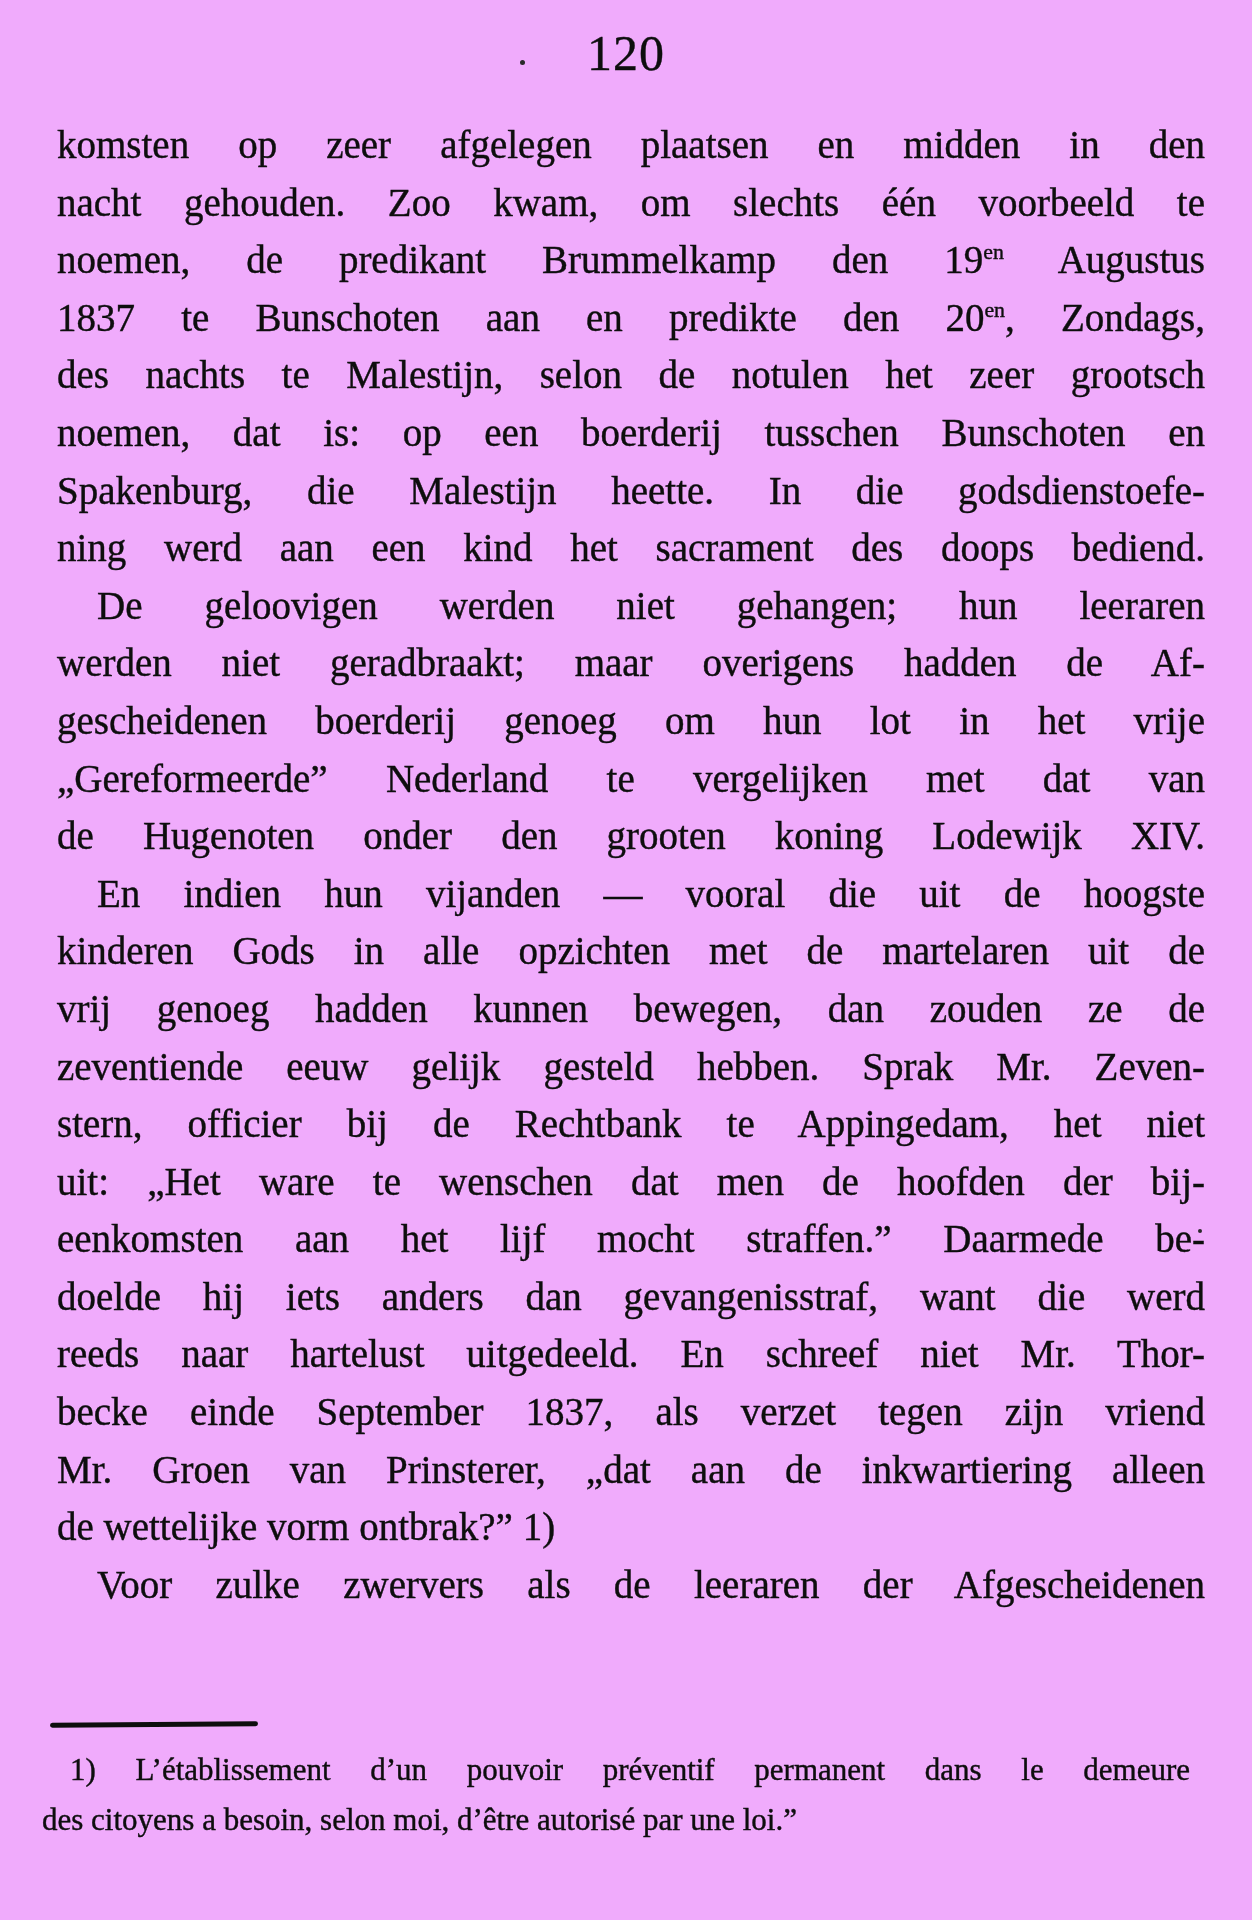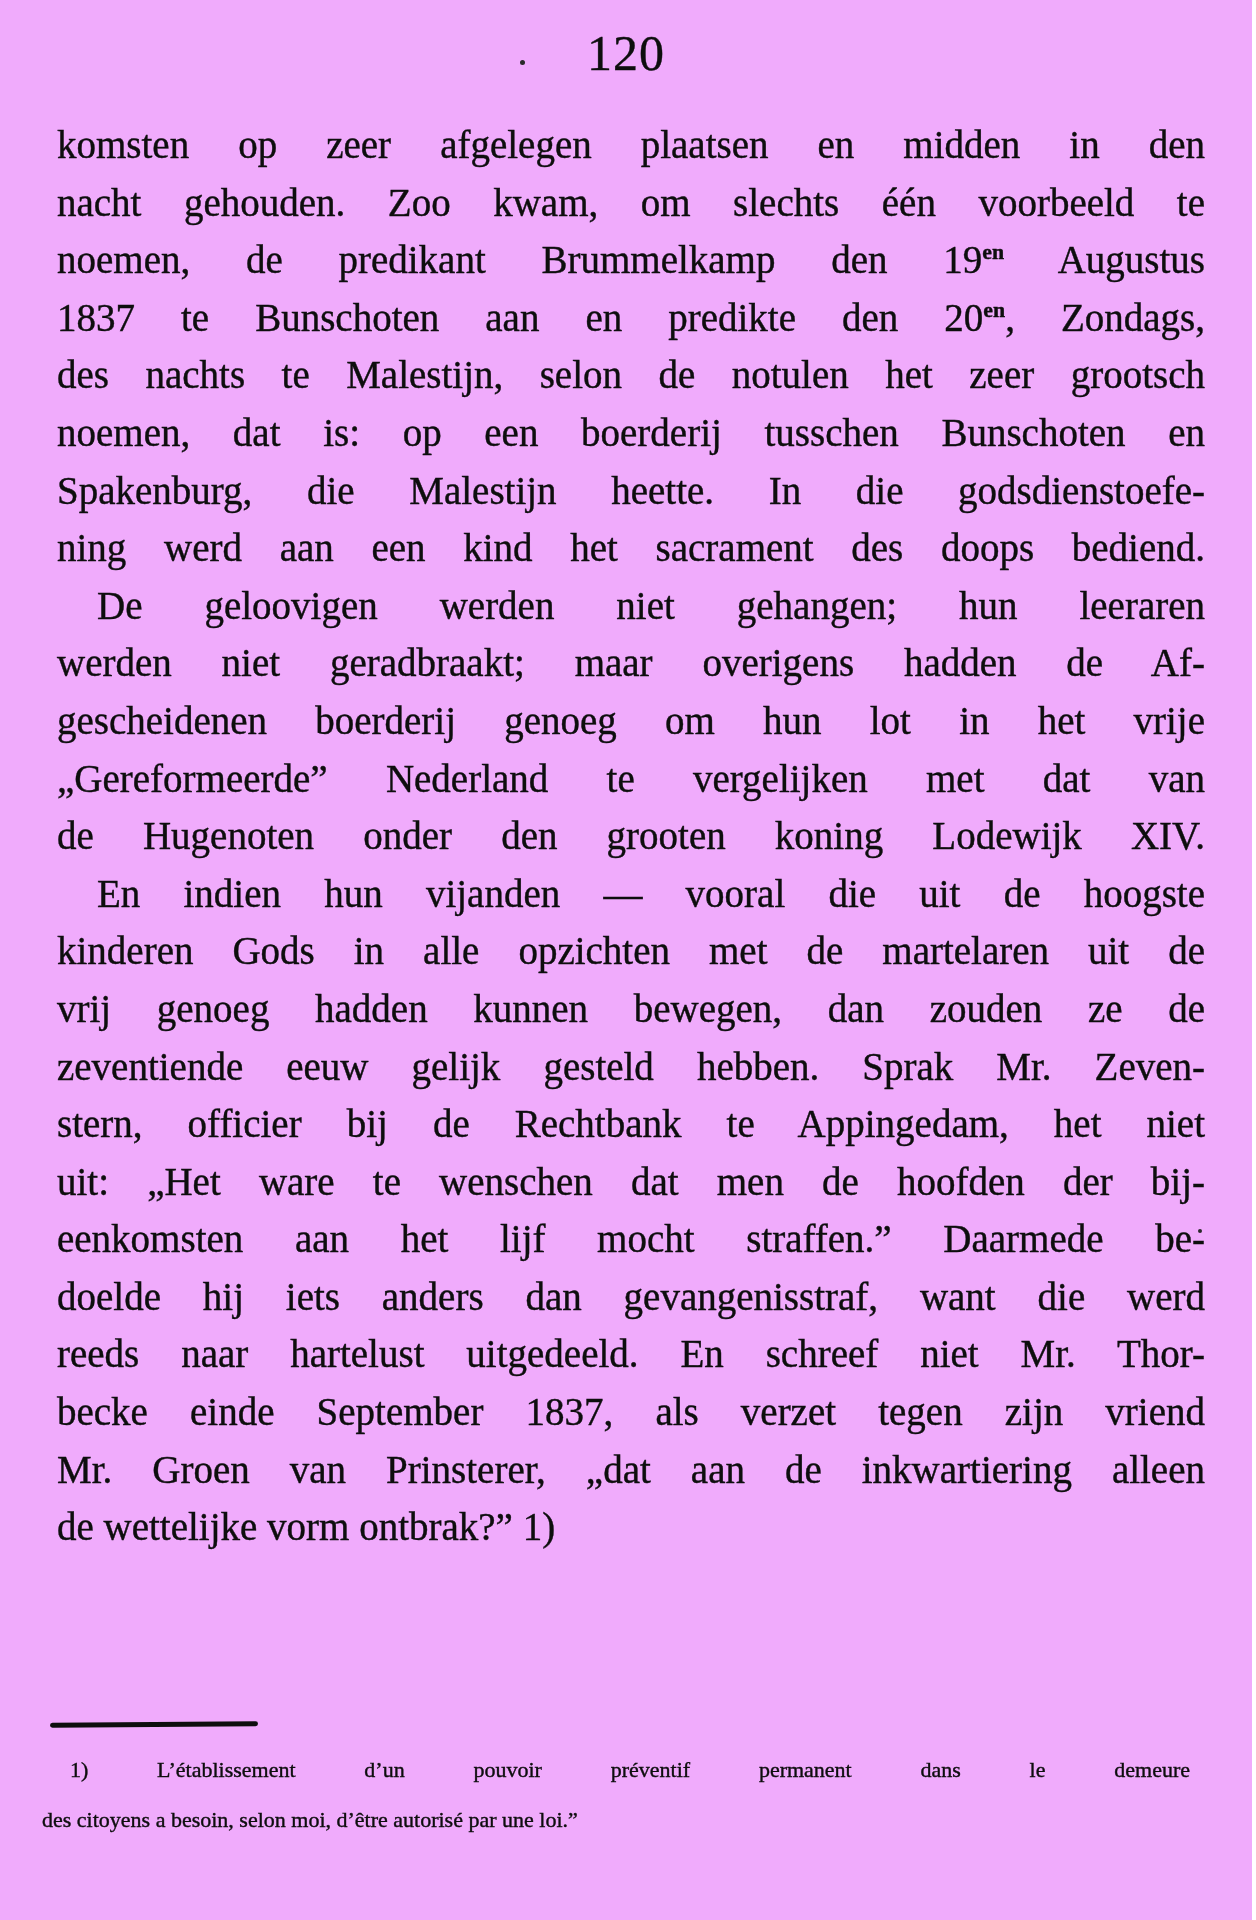--- a/index.html
+++ b/index.html
@@ -35,38 +35,37 @@
     text-align: justify;
     text-align-last: justify;
   }
   .line.indent { text-indent: 40px; }
   .line.no-just { text-align: right; text-align-last: left; }
   sup {
     font-size: 0.56em;
     vertical-align: super;
     line-height: 0;
     letter-spacing: 0;
-    font-weight: bold;
   }
   .footnote-rule {
     position: absolute;
     left: 50px;
     top: 1722px;
     width: 208px;
     height: 5px;
     background: #0e0e0e;
     border-radius: 3px;
     transform: rotate(-0.4deg);
   }
   .footnote {
     position: absolute;
     left: 42px;
     top: 1745px;
     width: 1148px;
-    font-size: 22px;
+    font-size: 31px;
     line-height: 50px;
   }
   .fn-line {
     text-align: justify;
     text-align-last: justify;
   }
   .fn-line.indent { text-indent: 28px; }
   .fn-line.no-just { text-align: left; text-align-last: left; }
   .speck {
     position: absolute;
@@ -100,20 +99,21 @@
       <div class="line">vrij genoeg hadden kunnen bewegen, dan zouden ze de</div>
       <div class="line">zeventiende eeuw gelijk gesteld hebben. Sprak Mr. Zeven-</div>
       <div class="line">stern, officier bij de Rechtbank te Appingedam, het niet</div>
       <div class="line">uit: „Het ware te wenschen dat men de hoofden der bij-</div>
       <div class="line">eenkomsten aan het lijf mocht straffen.” Daarmede be-</div>
       <div class="line">doelde hij iets anders dan gevangenisstraf, want die werd</div>
       <div class="line">reeds naar hartelust uitgedeeld. En schreef niet Mr. Thor-</div>
       <div class="line">becke einde September 1837, als verzet tegen zijn vriend</div>
       <div class="line">Mr. Groen van Prinsterer, „dat aan de inkwartiering alleen</div>
       <div class="line no-just">de wettelijke vorm ontbrak?” 1)</div>
+      <div class="line indent">Voor zulke zwervers als de leeraren der Afgescheidenen</div>
     </div>
 
   <div class="speck" style="left:1198px; top:1229px; width:4px; height:4px;"></div>
 
   <div class="footnote-rule"></div>
 
   <div class="footnote" id="footnote-lines">
       <div class="fn-line indent">1) L’établissement d’un pouvoir préventif permanent dans le demeure</div>
       <div class="fn-line no-just">des citoyens a besoin, selon moi, d’être autorisé par une loi.”</div>
     </div>

